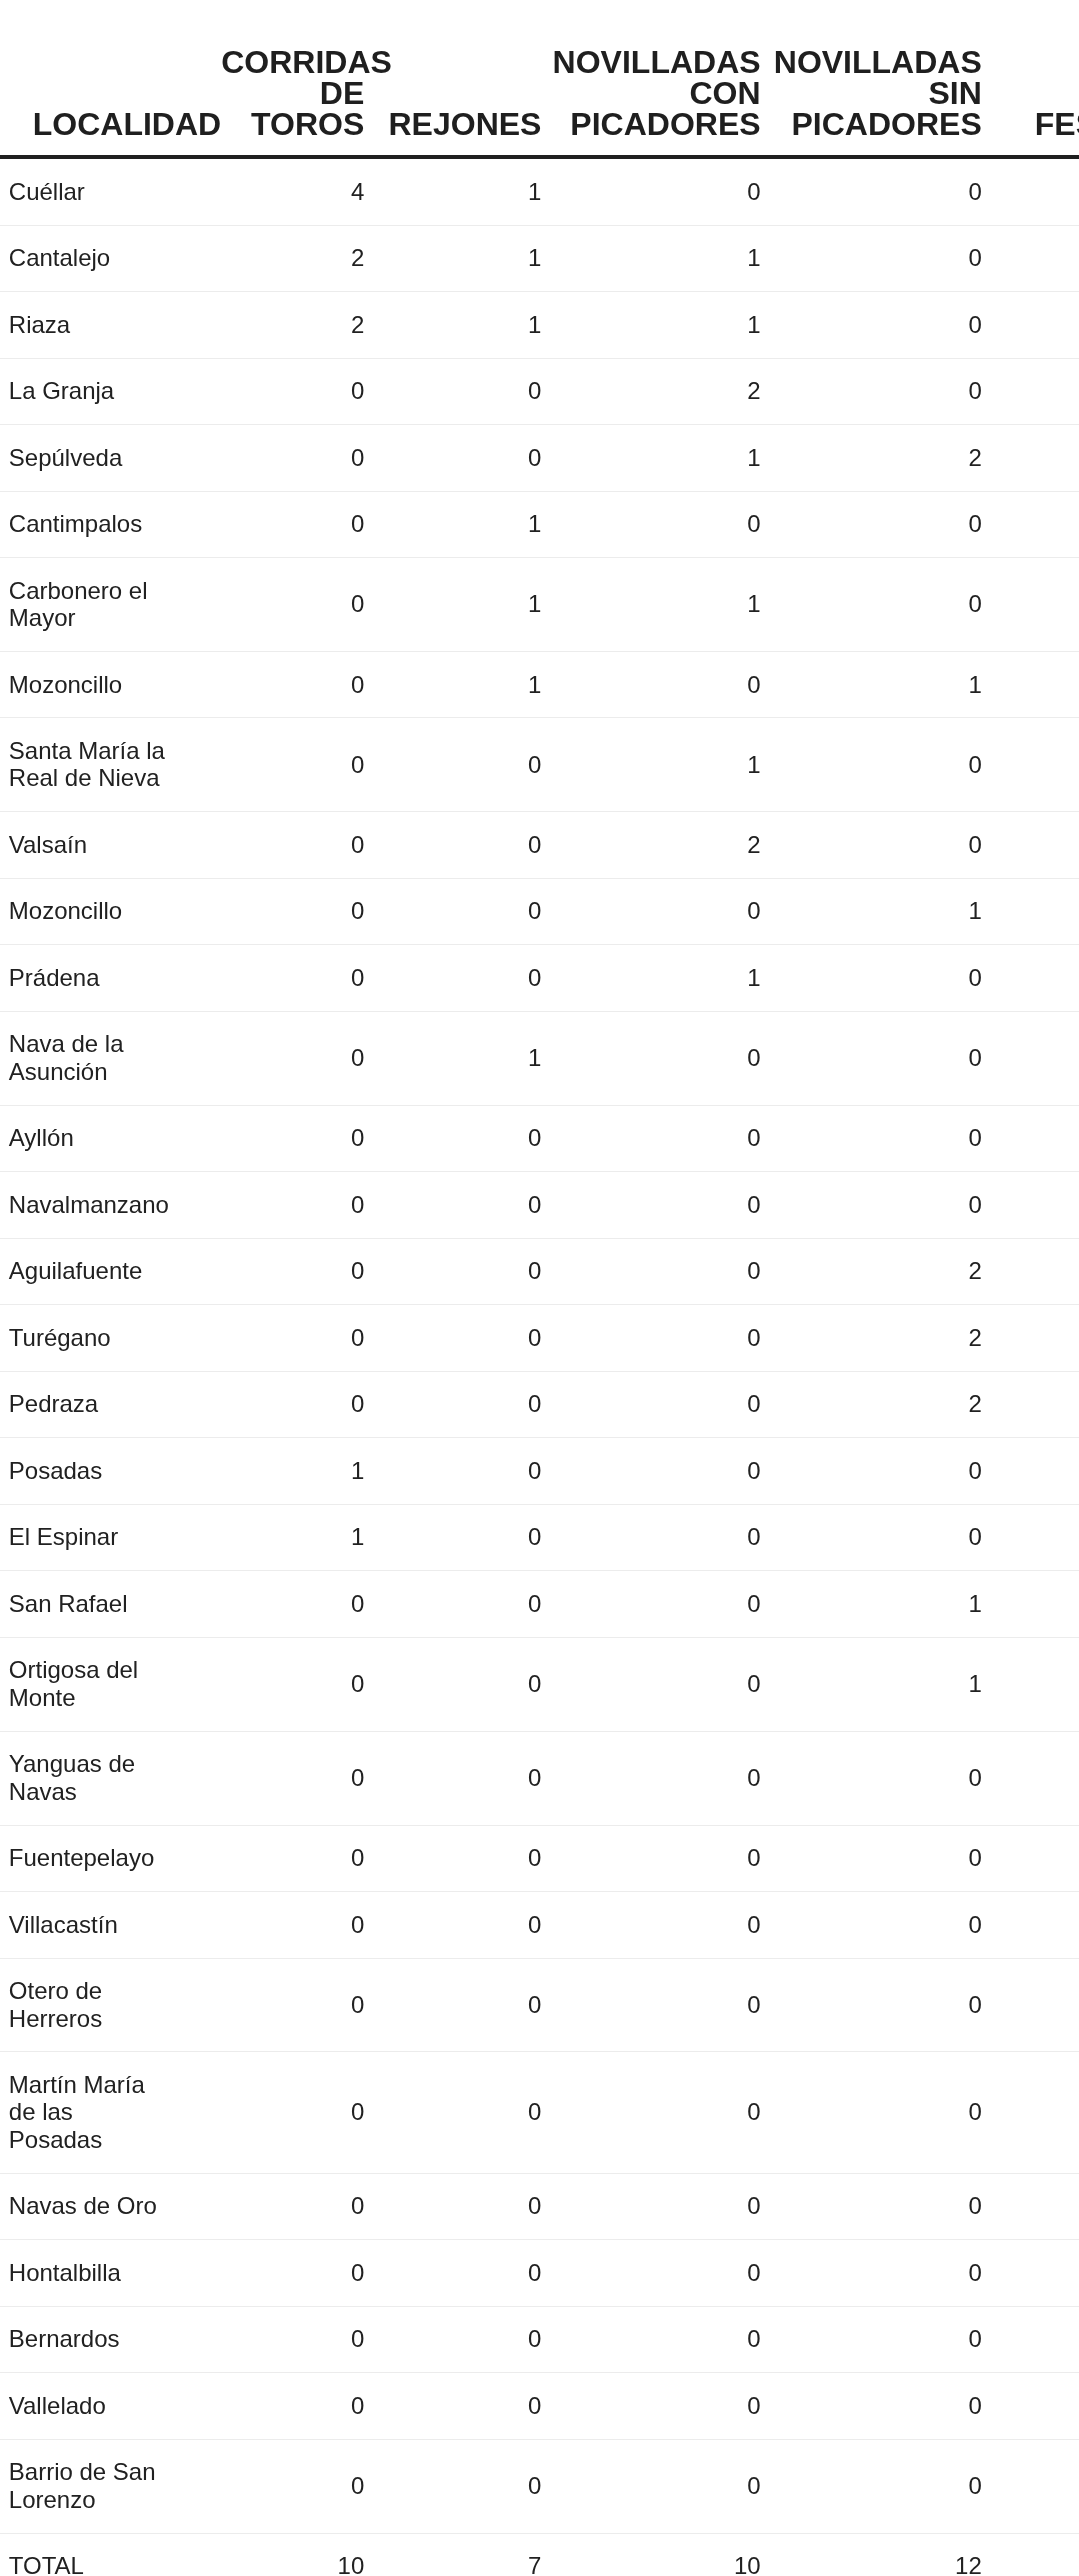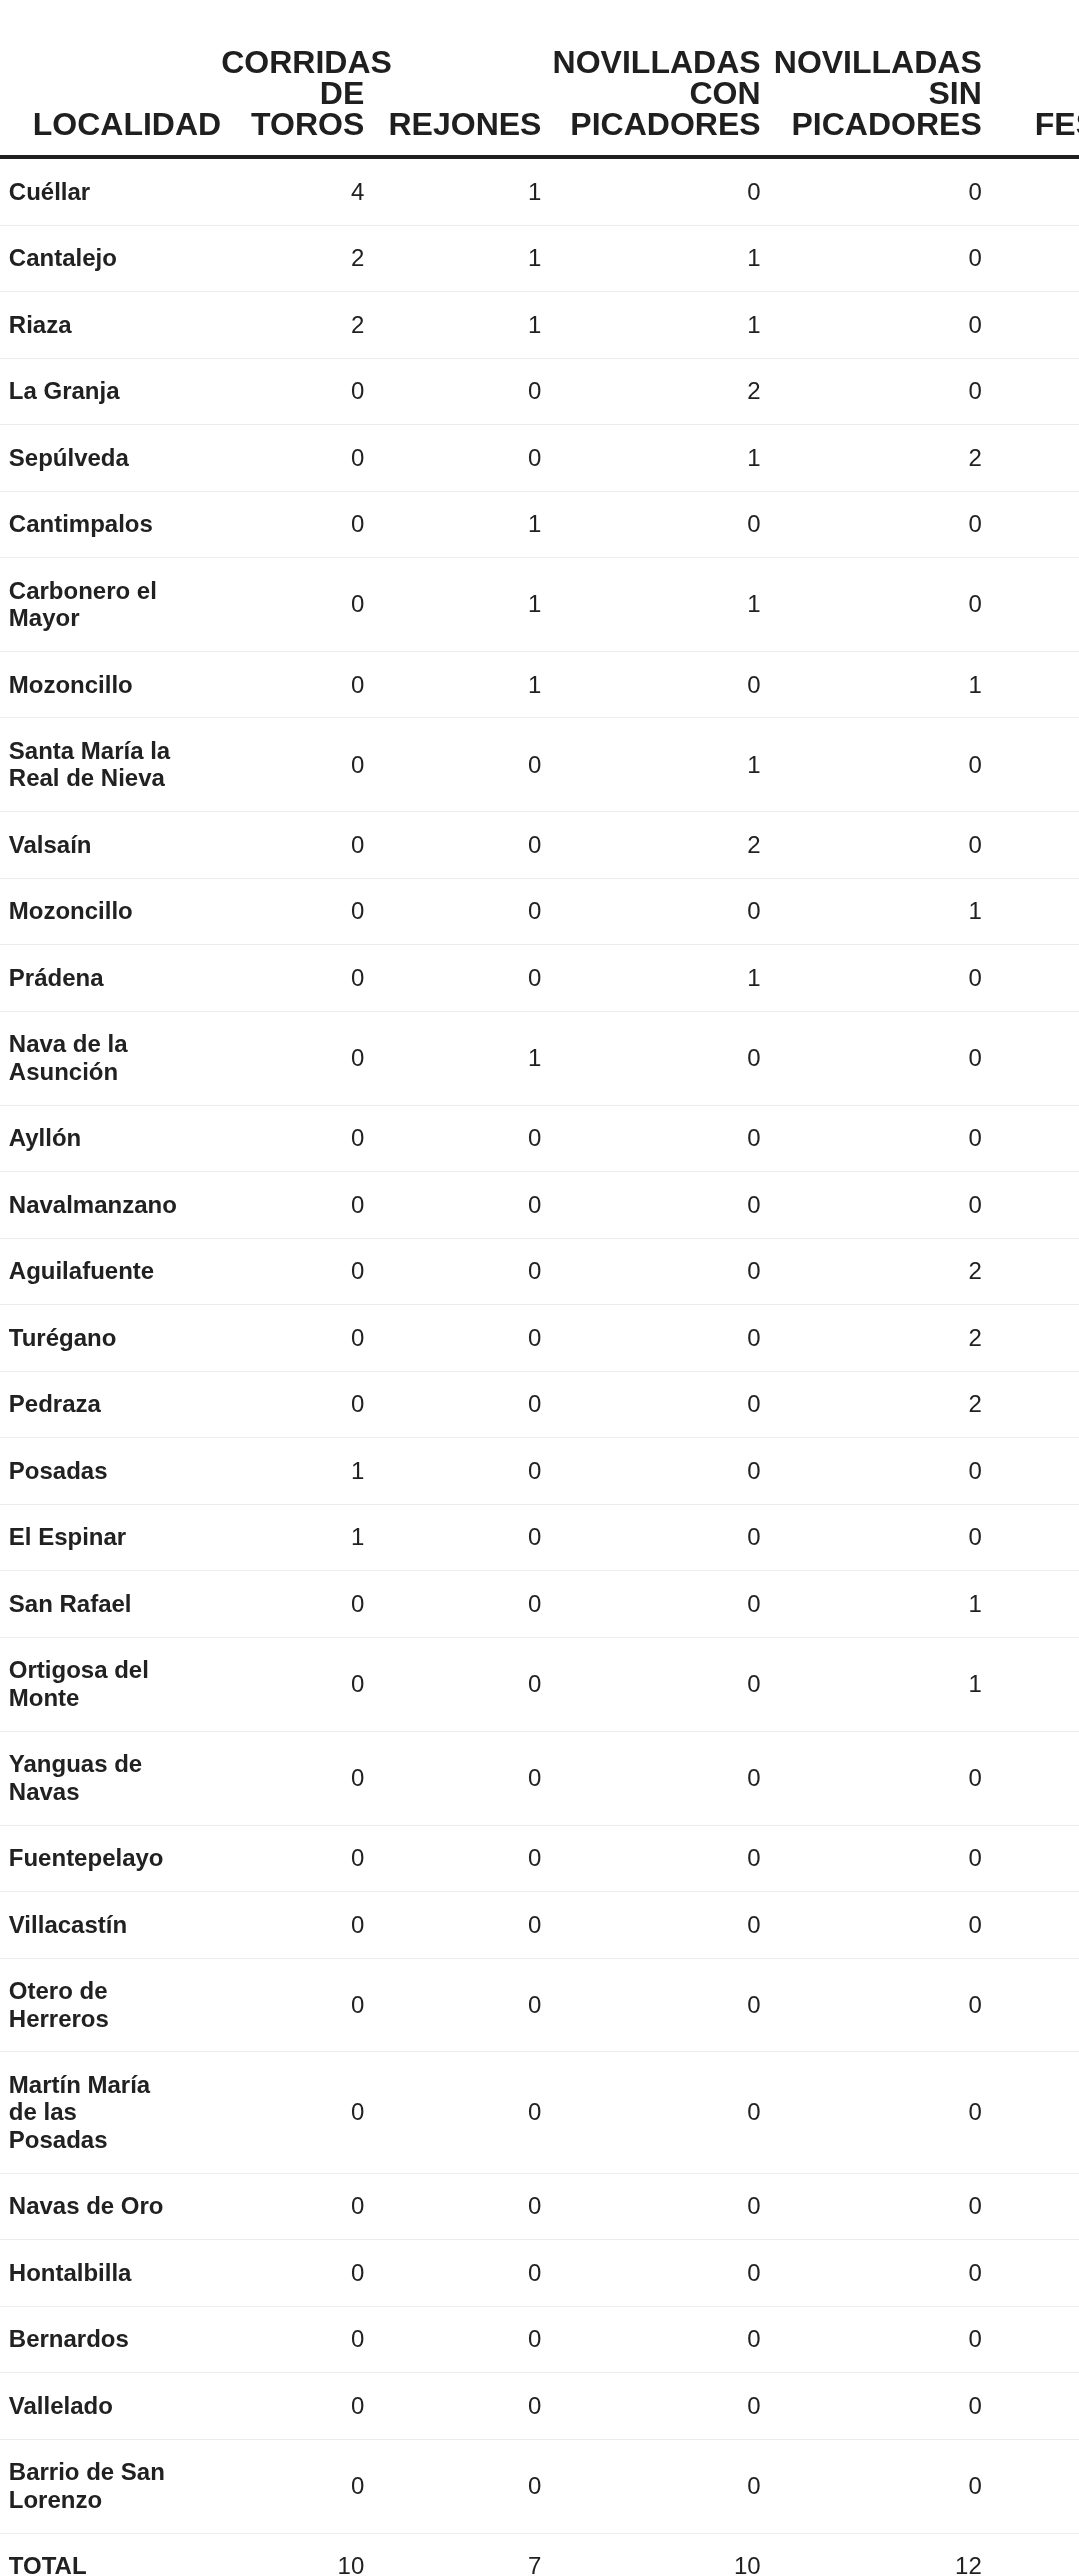--- a/index.html
+++ b/index.html
@@ -58,21 +58,21 @@
     font-weight: 400;
     line-height: 27.4px;
     color: #212121;
     vertical-align: middle;
     padding: 18.6px 0 19.5px 0;
   }
   tbody th.loc, tfoot th.loc {
     text-align: left;
     padding-left: 8.8px;
     white-space: pre-line;
-    font-weight: 700;
+    font-weight: 400;
   }
   td.num { text-align: right; }
   td.fes-cell {  }
 
   tfoot th, tfoot td { padding: 18.6px 0 27.4px 0; }
 </style>
 </head>
 <body>
 
 <div class="page">

